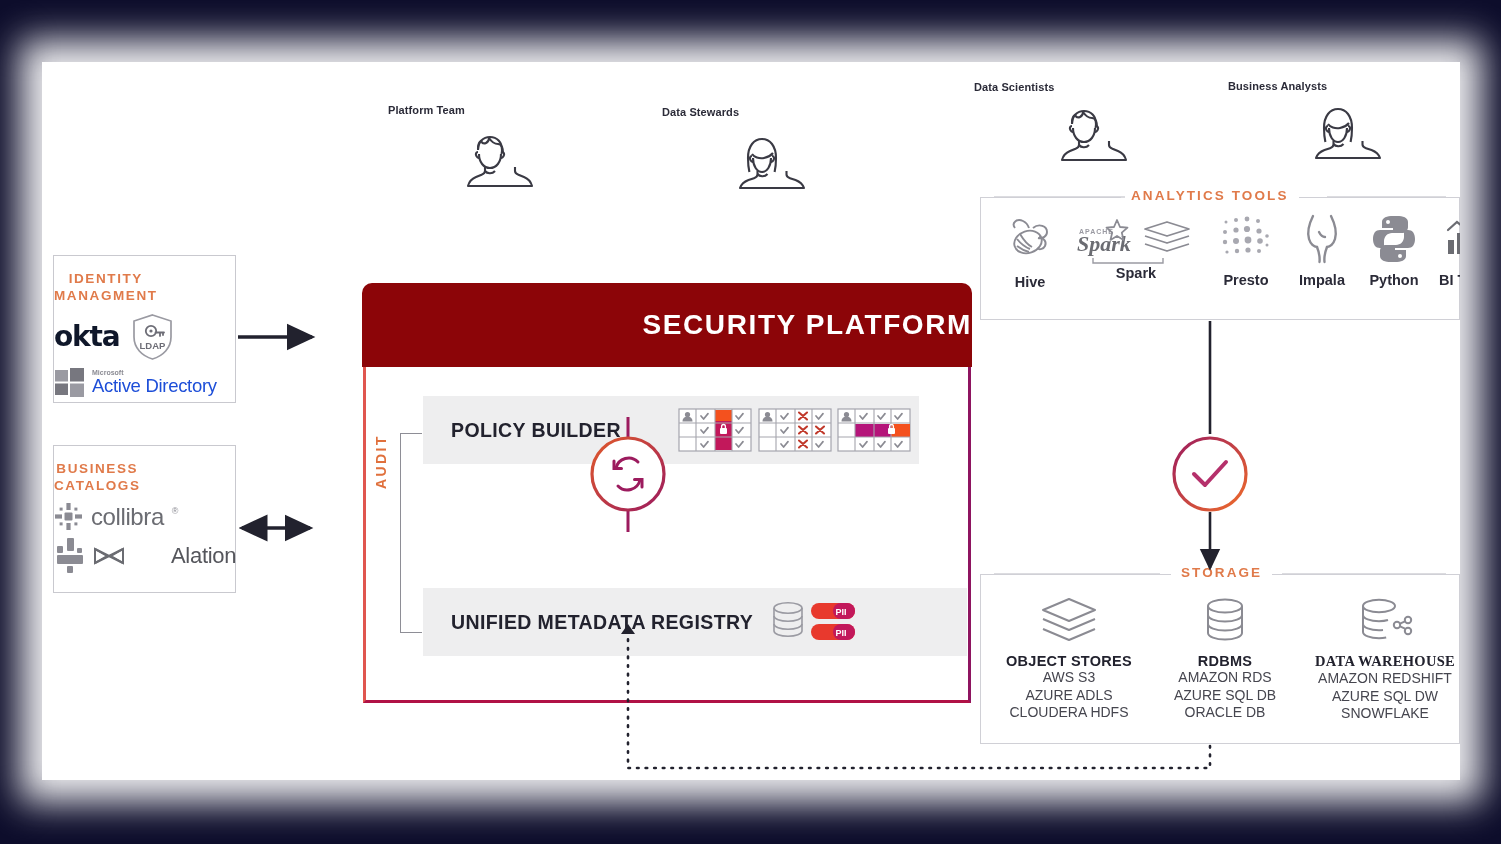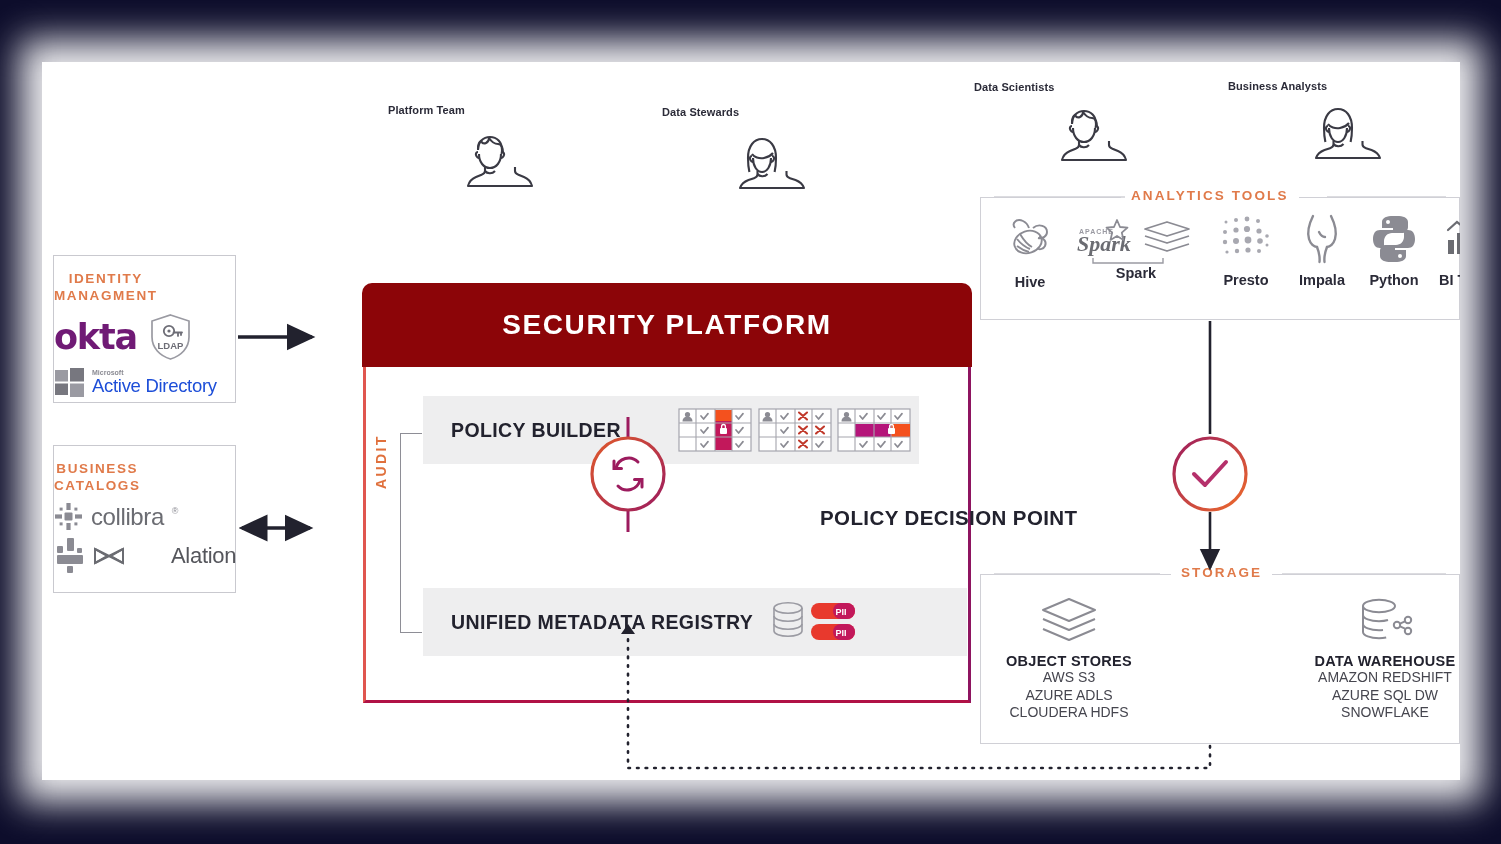--- a/index.html
+++ b/index.html
@@ -40,21 +40,21 @@
     color: #e07a4a; font-weight: 700; font-size: 13.5px; letter-spacing: 1.6px;
     text-align: center; line-height: 17px; margin-top: 14px;
   }
   .logo-row { display: flex; align-items: center; justify-content: center; gap: 10px; }
 
   
   #sec-platform { position: absolute; left: 320px; top: 221px; width: 610px; height: 420px; }
   #sec-header {
     position: absolute; left: 0; top: 0; width: 610px; height: 84px;
     background: #8c0508; border-radius: 10px 10px 0 0;
-    display: flex; align-items: center; justify-content: center;
+    display: flex; align-items: center; justify-content: flex-end;
   }
   #sec-header-text {
     color: #fff; font-size: 28px; font-weight: 700; letter-spacing: 1.6px;
   }
   #sec-body {
     position: absolute; left: 1px; top: 84px; width: 608px; height: 336px;
     background: #fff;
     border-left: 3px solid #e0564f;
     border-right: 3px solid #8e1460;
     border-bottom: 3px solid #b01246;
@@ -160,21 +160,21 @@
         <path d="M29.5 42c2 2.6 7 3.4 10 0"></path>
       </g>
     </svg>
 
     <div class="side-box" style="left:11px;top:193px;width:183px;height:148px;">
       <div class="side-title">
         <span>IDENTITY</span><br>
         <span>MANAGMENT</span>
       </div>
       <div class="logo-row" style="margin-top:8px;">
-        <span style="font-size:35px;font-weight:700;color:#701a75;letter-spacing:-1.2px;font-family:'DejaVu Sans',sans-serif;">okta</span>
+        <span style="font-size:28px;font-weight:700;color:#0f172a;letter-spacing:-1.2px;font-family:'DejaVu Sans',sans-serif;">okta</span>
         <svg width="47" height="49" viewBox="0 0 47 49">
           <path d="M23.5 3 42 9v16c0 11-8 19-18.5 22C13 44 5 36 5 25V9z" fill="none" stroke="#9a9aa2" stroke-width="1.7"></path>
           <circle cx="22" cy="19" r="5.2" fill="none" stroke="#6d6d76" stroke-width="1.8"></circle>
           <circle cx="22" cy="19" r="1.6" fill="#6d6d76"></circle>
           <path d="M26.5 20.5 35 20.5M31 20.5v3.4M34 20.5v2.6" stroke="#6d6d76" stroke-width="1.8" fill="none" stroke-linecap="round"></path>
           <text x="23.5" y="37" text-anchor="middle" font-size="9.5" font-weight="700" fill="#6d6d76" font-family="'Liberation Sans',sans-serif">LDAP</text>
         </svg>
       </div>
       <div class="logo-row" style="margin-top:6px;gap:7px;">
         <svg width="31" height="31" viewBox="0 0 31 31">
@@ -301,21 +301,20 @@
               <text x="70" y="37" text-anchor="middle" font-size="9" font-weight="700" fill="#fff" font-family="'Liberation Sans',sans-serif">PII</text>
             </g>
           </svg>
         </div>
       </div>
     </div>
 
     <div id="audit-bracket"></div>
     <div id="audit-label">AUDIT</div>
 
-    <div id="pdp-text">POLICY DECISION POINT</div>
 
     <div class="group-box" style="left:938px;top:135px;width:480px;height:123px;">
       <div class="group-title" style="left:140px;top:-10px;">ANALYTICS TOOLS</div>
       <svg style="position:absolute;left:14px;top:0;" width="452" height="1"></svg>
 
       <div class="tool-cell" style="left:10px;top:14px;width:78px;">
         <svg width="54" height="54" viewBox="0 0 54 54" style="margin:0 auto;">
           <g fill="none" stroke="#8b8b93" stroke-width="1.9" stroke-linejoin="round">
             <path d="M12 16c-4-5 2-10 8-7 3 1.5 5 4 6 7"></path>
             <ellipse cx="25" cy="30" rx="14" ry="11" transform="rotate(-18 25 30)"></ellipse>
@@ -416,35 +415,49 @@
             <path d="M4 24l26 11 26-11"></path>
             <path d="M4 34l26 11 26-11"></path>
           </g>
         </svg>
         <div class="store-title" style="margin-top:6px;letter-spacing:.3px;">OBJECT STORES</div>
         <div class="store-line">AWS S3</div>
         <div class="store-line">AZURE ADLS</div>
         <div class="store-line">CLOUDERA  HDFS</div>
       </div>
 
+      <div class="store-cell" style="left:166px;top:20px;width:156px;">
+        <svg width="48" height="52" viewBox="0 0 48 52" style="margin:0 auto;">
+          <g fill="none" stroke="#8b8b93" stroke-width="2">
+            <ellipse cx="24" cy="11" rx="17" ry="6.5"></ellipse>
+            <path d="M7 11v27c0 3.6 7.6 6.5 17 6.5s17-2.9 17-6.5V11"></path>
+            <path d="M7 20c0 3.6 7.6 6.5 17 6.5S41 23.6 41 20"></path>
+            <path d="M7 29c0 3.6 7.6 6.5 17 6.5S41 32.6 41 29"></path>
+          </g>
+        </svg>
+        <div class="store-title" style="margin-top:6px;letter-spacing:.3px;">RDBMS</div>
+        <div class="store-line">AMAZON RDS</div>
+        <div class="store-line">AZURE SQL DB</div>
+        <div class="store-line">ORACLE  DB</div>
+      </div>
 
       <div class="store-cell" style="left:318px;top:20px;width:172px;">
         <svg width="56" height="52" viewBox="0 0 56 52" style="margin:0 auto;">
           <g fill="none" stroke="#8b8b93" stroke-width="2">
             <ellipse cx="22" cy="11" rx="16" ry="6.2"></ellipse>
             <path d="M6 11v26c0 3.4 7.2 6.2 16 6.2 2.6 0 5-.25 7.2-.7"></path>
             <path d="M6 20c0 3.4 7.2 6.2 16 6.2 3.4 0 6.5-.4 9-1.2"></path>
             <path d="M6 29c0 3.4 7.2 6.2 16 6.2 1.4 0 2.8-.07 4-.2"></path>
             <circle cx="40" cy="30" r="3.2"></circle>
               <circle cx="51" cy="25" r="3.2"></circle>
               <circle cx="51" cy="36" r="3.2"></circle>
             <path d="M43 28.6l5 -2.3M43 31.4l5 2.3"></path>
           </g>
         </svg>
-        <div class="store-title" style="margin-top:6px;letter-spacing:.3px;">DATA WAREHOUSE</div>
+        <div class="store-title" style="margin-top:6px;letter-spacing:.3px;font-family:Liberation Serif, serif;">DATA WAREHOUSE</div>
         <div class="store-line">AMAZON REDSHIFT</div>
         <div class="store-line">AZURE SQL DW</div>
         <div class="store-line">SNOWFLAKE</div>
       </div>
     </div>
 
     <svg id="overlay" viewBox="0 0 1418 718">
       <defs>
         <linearGradient id="gradPDP" x1="0" y1="0" x2="1" y2="0">
           <stop offset="0%" stop-color="#8e1460"></stop>

